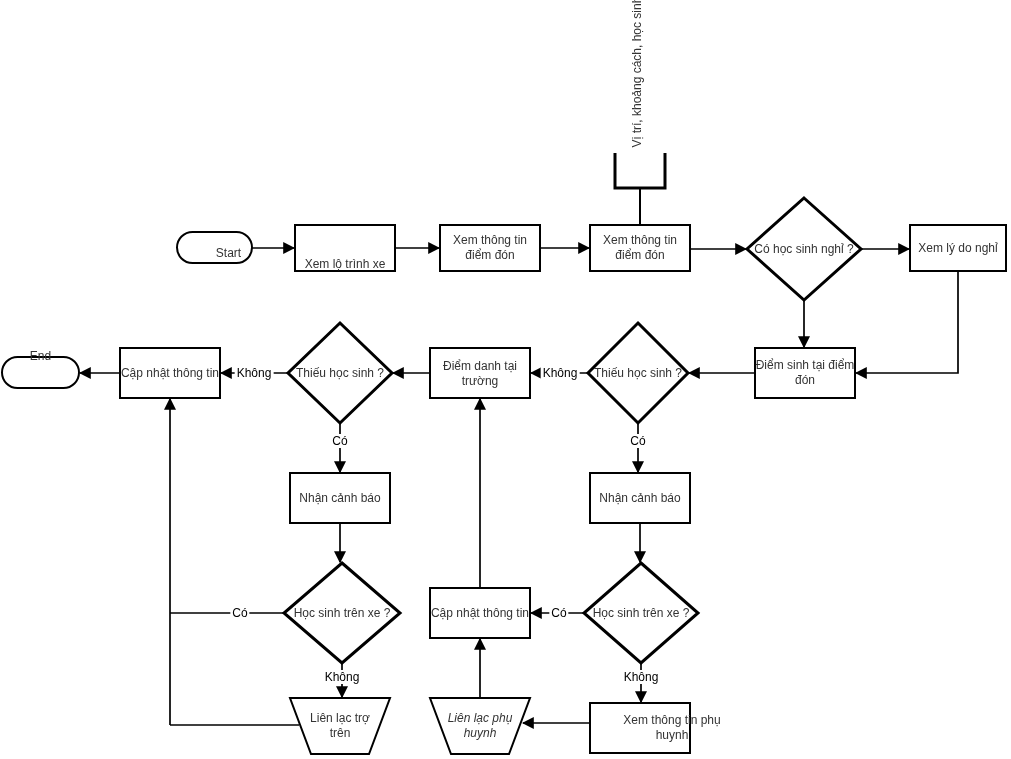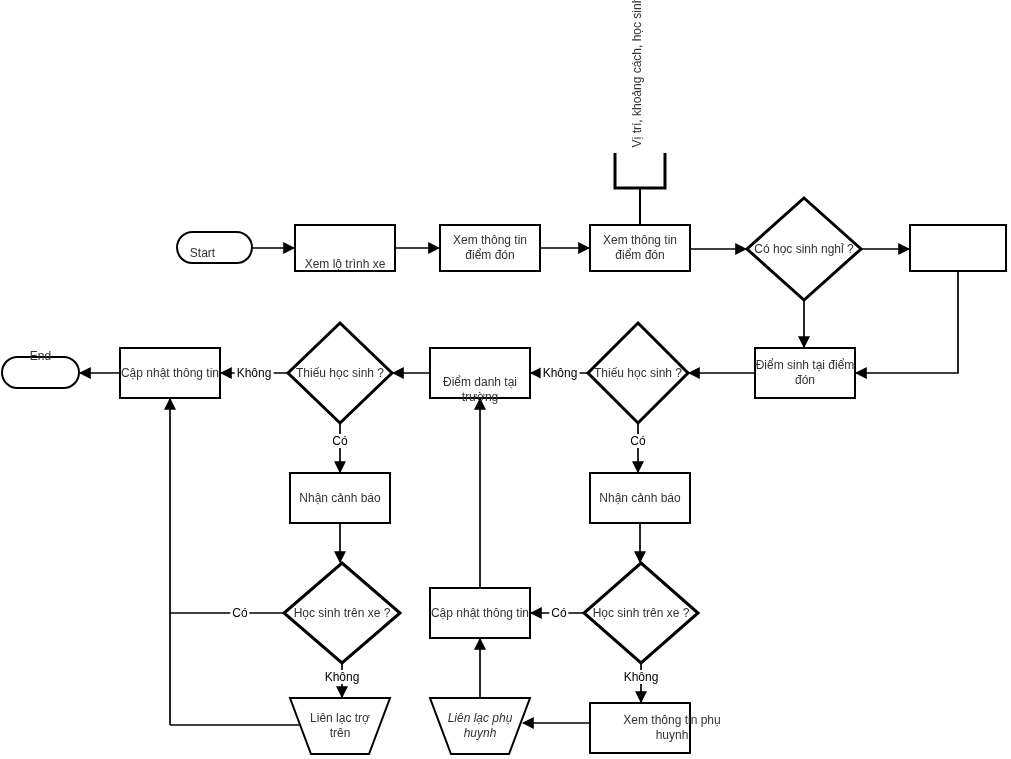--- a/index.html
+++ b/index.html
@@ -99,28 +99,29 @@
       <path d="M340,423 L340,472" marker-end="url(#arr)"></path>
       <path d="M340,523 L340,562" marker-end="url(#arr)"></path>
       <path d="M342,663 L342,697" marker-end="url(#arr)"></path>
       <path d="M284,613 L170,613"></path>
       <path d="M299,725 L170,725"></path>
       <path d="M170,725 L170,399" marker-end="url(#arr)"></path>
       <path d="M120,373 L80,373" marker-end="url(#arr)"></path>
     </g>
   </svg>
 
-  <div class="node-label" style="left:165px;top:232px;width:75px;height:42px;">Start</div>
+  <div class="node-label" style="left:191px;top:232px;width:75px;height:42px;">Start</div>
   <div class="node-label" style="left:2px;top:341px;width:77px;height:31px;">End</div>
 
   <div class="node-label" style="left:295px;top:225px;width:100px;height:46px;margin-top:16px;">Xem lộ trình xe</div>
   <div class="node-label" style="left:440px;top:225px;width:100px;height:46px;">Xem thông tin điểm đón</div>
   <div class="node-label" style="left:590px;top:225px;width:100px;height:46px;">Xem thông tin điểm đón</div>
+  <div class="node-label nowrap" style="left:910px;top:225px;width:96px;height:46px;">Xem lý do nghỉ</div>
   <div class="node-label" style="left:755px;top:348px;width:100px;height:50px;">Điểm sinh tại điểm đón</div>
-  <div class="node-label" style="left:430px;top:360px;width:100px;height:60px;">Điểm danh tại trường</div>
+  <div class="node-label" style="left:430px;top:344px;width:100px;height:60px;">Điểm danh tại trường</div>
   <div class="node-label" style="left:120px;top:348px;width:100px;height:50px;">Cập nhật thông tin</div>
   <div class="node-label" style="left:290px;top:473px;width:100px;height:50px;">Nhận cảnh báo</div>
   <div class="node-label" style="left:590px;top:473px;width:100px;height:50px;">Nhận cảnh báo</div>
   <div class="node-label" style="left:430px;top:588px;width:100px;height:50px;">Cập nhật thông tin</div>
   <div class="node-label" style="left:622px;top:703px;width:100px;height:50px;">Xem thông tin phụ huynh</div>
 
   <div class="node-label nowrap" style="left:744px;top:234px;width:120px;height:30px;">Có học sinh nghỉ ?</div>
   <div class="node-label nowrap" style="left:280px;top:358px;width:120px;height:30px;">Thiếu học sinh ?</div>
   <div class="node-label nowrap" style="left:578px;top:358px;width:120px;height:30px;">Thiếu học sinh ?</div>
   <div class="node-label nowrap" style="left:282px;top:598px;width:120px;height:30px;">Học sinh trên xe ?</div>

